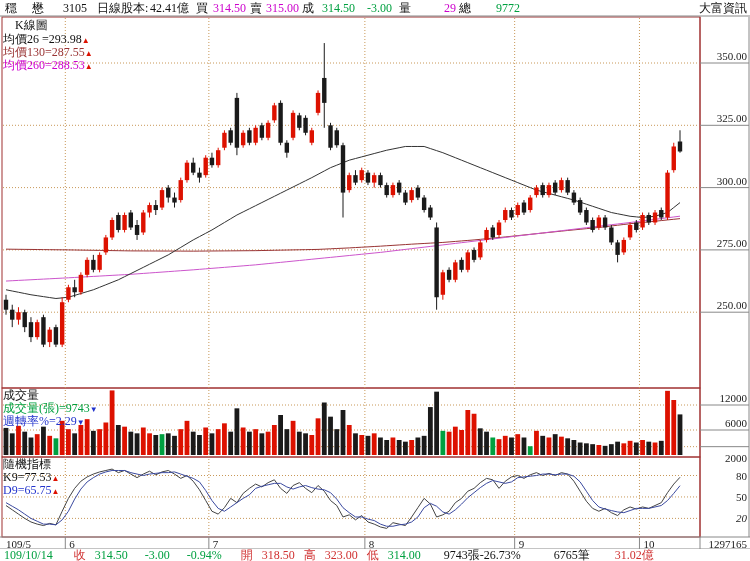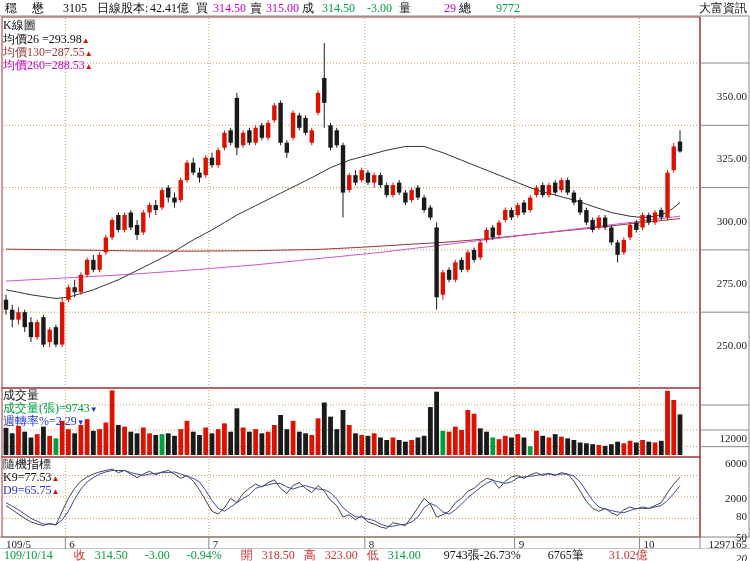--- a/index.html
+++ b/index.html
@@ -6,21 +6,21 @@
   #app{position:relative;width:750px;height:561px;background:#fff;overflow:hidden;
        font-family:"Liberation Serif","DejaVu Sans",serif;font-size:12px;color:#111;}
   .abs{position:absolute;white-space:nowrap;}
   #header{position:absolute;top:0;left:0;width:750px;height:16px;background:#fff;}
   #header span{position:absolute;top:1px;line-height:14px;}
   svg#chart-canvas{position:absolute;top:0;left:0;}
   .g{color:#00a040;} .r{color:#d03030;} .m{color:#cc00cc;} .b{color:#2233cc;}
   .k{color:#111;} .dr{color:#993333;}
   .lbl{font-size:12px;line-height:13px;}
   .arrow-up{color:#dd1100;font-size:8px;} .arrow-dn{color:#2233cc;font-size:8px;}
-  .ytick{position:absolute;left:702px;width:45px;text-align:right;font-size:11px;color:#222;margin-top:40px;}
+  .ytick{position:absolute;left:702px;width:45px;text-align:right;font-size:11px;color:#222;}
   .xtick{position:absolute;top:538px;font-size:11px;color:#222;}
   #status{position:absolute;top:549px;left:0;width:750px;height:12px;display:flex;
           align-items:center;gap:9px;font-size:12px;padding-left:4px;background:#fff;}
   #status span{line-height:12px;}
 </style>
 </head>
 <body>
 
 <div id="app">
 
@@ -411,21 +411,21 @@
       <rect x="646.3962962962963" y="441.6666666666667" width="4.8" height="13.333333333333314" fill="#1a1a1a"></rect>
       <rect x="652.637037037037" y="442.5" width="4.8" height="12.5" fill="#dd1100"></rect>
       <rect x="658.8777777777777" y="440.8333333333333" width="4.8" height="14.166666666666686" fill="#1a1a1a"></rect>
       <rect x="665.1185185185185" y="390.8333333333333" width="4.8" height="64.16666666666669" fill="#dd1100"></rect>
       <rect x="671.3592592592593" y="400" width="4.8" height="55" fill="#dd1100"></rect>
       <rect x="677.6" y="414.4041666666667" width="4.8" height="40.5958333333333" fill="#1a1a1a"></rect>
       <polyline points="6,505.53 12.24074074074074,509.82 18.48148148148148,514.11 24.72222222222222,518.4 30.962962962962962,521.975 37.2037037037037,524.12 43.44444444444444,525.55 49.68518518518518,523.405 55.925925925925924,524.835 62.166666666666664,511.25 68.4074074074074,498.38 74.64814814814815,488.37 80.88888888888889,481.22 87.12962962962962,476.93 93.37037037037037,474.07 99.61111111111111,471.925 105.85185185185185,470.495 112.09259259259258,469.065 118.33333333333333,472.64 124.57407407407408,470.495 130.8148148148148,474.07 137.05555555555554,477.645 143.2962962962963,474.07 149.53703703703704,471.21 155.77777777777777,474.785 162.0185185185185,471.925 168.25925925925924,470.495 174.5,474.07 180.74074074074073,478.36 186.98148148148147,475.5 193.22222222222223,481.22 199.46296296296296,489.8 205.7037037037037,500.525 211.94444444444443,511.25 218.18518518518516,514.11 224.42592592592592,507.675 230.66666666666666,498.38 236.9074074074074,502.67 243.14814814814815,493.375 249.38888888888889,488.37 255.62962962962962,484.08 261.8703703703703,486.94 268.1111111111111,482.65 274.35185185185185,479.79 280.5925925925926,488.37 286.8333333333333,493.375 293.0740740740741,485.51 299.3148148148148,482.65 305.55555555555554,488.37 311.7962962962963,492.66 318.037037037037,485.51 324.27777777777777,491.23 330.5185185185185,500.525 336.75925925925924,505.53 343,516.97 349.2407407407407,514.825 355.48148148148147,519.83 361.72222222222223,515.54 367.96296296296293,521.975 374.2037037037037,524.12 380.44444444444446,526.98 386.68518518518516,528.41 392.9259259259259,522.69 399.16666666666663,524.12 405.4074074074074,525.55 411.64814814814815,516.97 417.88888888888886,507.675 424.1296296296296,498.38 430.3703703703703,504.1 436.6111111111111,516.97 442.85185185185185,514.825 449.09259259259255,511.25 455.3333333333333,502.67 461.5740740740741,498.38 467.8148148148148,491.23 474.05555555555554,488.37 480.2962962962963,482.65 486.537037037037,478.36 492.77777777777777,479.79 499.0185185185185,488.37 505.25925925925924,481.22 511.5,476.93 517.7407407407406,475.5 523.9814814814814,478.36 530.2222222222222,474.785 536.4629629629629,472.64 542.7037037037037,475.5 548.9444444444445,473.355 555.1851851851852,475.5 561.4259259259259,472.64 567.6666666666666,474.07 573.9074074074074,481.22 580.1481481481482,491.23 586.3888888888889,501.24 592.6296296296296,508.39 598.8703703703703,511.25 605.1111111111111,508.39 611.3518518518518,512.68 617.5925925925926,515.54 623.8333333333333,509.82 630.074074074074,506.96 636.3148148148148,509.105 642.5555555555555,506.96 648.7962962962963,508.39 655.037037037037,505.53 661.2777777777777,502.67 667.5185185185185,492.66 673.7592592592592,484.08 680,477.26605" fill="none" stroke="#444444" stroke-width="1"></polyline>
       <polyline points="6,502.67 12.24074074074074,506.245 18.48148148148148,509.82 24.72222222222222,514.11 30.962962962962962,518.4 37.2037037037037,521.26 43.44444444444444,524.12 49.68518518518518,524.12 55.925925925925924,524.835 62.166666666666664,519.83 68.4074074074074,511.25 74.64814814814815,499.095 80.88888888888889,489.085 87.12962962962962,481.935 93.37037037037037,477.645 99.61111111111111,474.07 105.85185185185185,471.925 112.09259259259258,470.495 118.33333333333333,470.495 124.57407407407408,470.495 130.8148148148148,472.64 137.05555555555554,474.07 143.2962962962963,475.5 149.53703703703704,474.07 155.77777777777777,473.355 162.0185185185185,472.64 168.25925925925924,472.64 174.5,471.925 180.74074074074073,474.07 186.98148148148147,476.215 193.22222222222223,478.36 199.46296296296296,481.935 205.7037037037037,490.515 211.94444444444443,500.525 218.18518518518516,508.39 224.42592592592592,511.25 230.66666666666666,506.96 236.9074074074074,502.67 243.14814814814815,498.38 249.38888888888889,494.805 255.62962962962962,488.37 261.8703703703703,486.225 268.1111111111111,484.795 274.35185185185185,483.365 280.5925925925926,483.365 286.8333333333333,486.94 293.0740740740741,489.085 299.3148148148148,486.94 305.55555555555554,485.51 311.7962962962963,487.655 318.037037037037,489.085 324.27777777777777,489.8 330.5185185185185,492.66 336.75925925925924,499.095 343,507.675 349.2407407407407,512.68 355.48148148148147,516.97 361.72222222222223,516.97 367.96296296296293,519.115 374.2037037037037,520.545 380.44444444444446,524.12 386.68518518518516,526.265 392.9259259259259,526.265 399.16666666666663,524.835 405.4074074074074,524.12 411.64814814814815,521.975 417.88888888888886,516.97 424.1296296296296,507.675 430.3703703703703,503.385 436.6111111111111,506.245 442.85185185185185,511.965 449.09259259259255,514.11 455.3333333333333,509.82 461.5740740740741,504.1 467.8148148148148,497.665 474.05555555555554,492.66 480.2962962962963,487.655 486.537037037037,483.365 492.77777777777777,480.505 499.0185185185185,481.935 505.25925925925924,483.365 511.5,481.935 517.7407407407406,477.645 523.9814814814814,476.93 530.2222222222222,476.215 536.4629629629629,475.5 542.7037037037037,474.07 548.9444444444445,474.07 555.1851851851852,474.785 561.4259259259259,474.07 567.6666666666666,474.07 573.9074074074074,476.215 580.1481481481482,481.935 586.3888888888889,491.23 592.6296296296296,500.525 598.8703703703703,506.96 605.1111111111111,509.105 611.3518518518518,510.53499999999997 617.5925925925926,511.965 623.8333333333333,512.68 630.074074074074,510.53499999999997 636.3148148148148,508.39 642.5555555555555,508.39 648.7962962962963,508.39 655.037037037037,506.96 661.2777777777777,505.53 667.5185185185185,500.525 673.7592592592592,493.375 680,485.68875" fill="none" stroke="#3b4aa0" stroke-width="1"></polyline>
     </svg>
 
-  <div class="abs lbl k" style="top:19px;left:3px">K線圖</div>
+  <div class="abs lbl k" style="top:19px;left:15px">K線圖</div>
   <div class="abs lbl" style="top:33px;left:3px"><span class="k">均價26 =293.98</span><span class="arrow-up">▲</span></div>
   <div class="abs lbl" style="top:46px;left:3px"><span class="dr">均價130=287.55</span><span class="arrow-up">▲</span></div>
   <div class="abs lbl" style="top:59px;left:3px"><span class="m">均價260=288.53</span><span class="arrow-up">▲</span></div>
 
   <div class="abs lbl k" style="top:389px;left:3px">成交量</div>
   <div class="abs lbl" style="top:402px;left:3px"><span class="g">成交量(張)=9743</span><span class="arrow-dn">▼</span></div>
   <div class="abs lbl" style="top:415px;left:3px"><span class="b">週轉率%=2.29</span><span class="arrow-dn">▼</span></div>
 
   <div class="abs lbl k" style="top:458px;left:3px">隨機指標</div>
   <div class="abs lbl" style="top:471px;left:3px"><span class="k">K9=77.53</span><span class="arrow-up">▲</span></div>
@@ -439,21 +439,21 @@
     <span class="g">314.50</span>
     <span class="g" style="margin-left:8px">-3.00</span>
     <span class="g" style="margin-left:8px">-0.94%</span>
     <span class="r" style="margin-left:10px">開</span>
     <span class="r">318.50</span>
     <span class="r">高</span>
     <span class="r">323.00</span>
     <span class="r">低</span>
     <span class="g">314.00</span>
     <span class="k" style="margin-left:14px">9743張-26.73%</span>
-    <span class="k" style="margin-left:18px">6765筆</span>
+    <span class="k" style="margin-left:24px">6765筆</span>
     <span class="r" style="margin-left:16px">31.02億</span>
   </div>
 
 <div class="ytick" style="top: 50px;">350.00</div>
     <div class="ytick" style="top: 112.3px;">325.00</div>
     <div class="ytick" style="top: 174.6px;">300.00</div>
     <div class="ytick" style="top: 236.9px;">275.00</div>
     <div class="ytick" style="top: 299.2px;">250.00</div>
     <div class="ytick" style="top: 392px;">12000</div>
     <div class="ytick" style="top: 417px;">6000</div>

